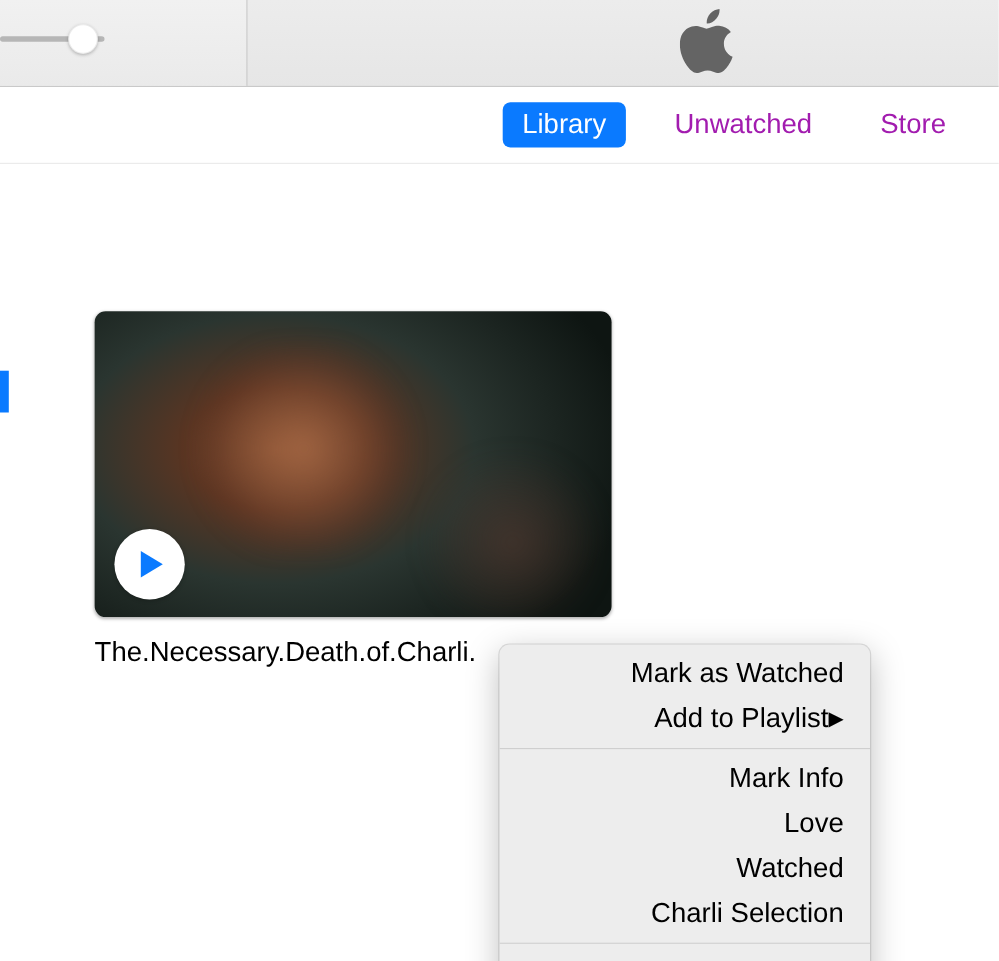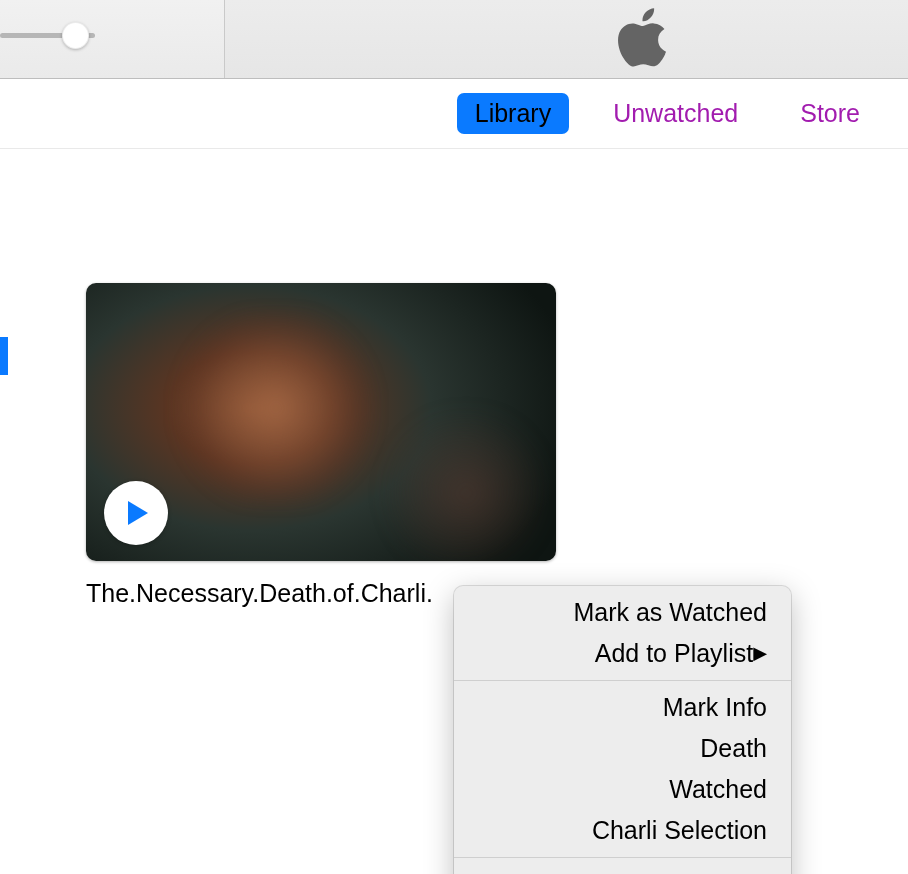--- a/index.html
+++ b/index.html
@@ -74,21 +74,21 @@
     }
     .tab {
       font-size: 25px;
       color: #a21caf;
       padding: 6px 18px;
       border-radius: 7px;
       cursor: default;
     }
     .tab.active {
       background: #0a7aff;
-      color: #000000;
+      color: #ffffff;
     }
     .content {
       position: relative;
       padding-left: 8px;
       border-top: 1px solid #e9e9e9;
       height: 851px;
     }
     .selection-bar {
       position: absolute;
       left: 0;
@@ -227,21 +227,21 @@
     </div>
     <div class="menu-item">
       <span>Add to Playlist</span>
       <span class="submenu-arrow">▶</span>
     </div>
     <div class="menu-sep"></div>
     <div class="menu-item">
       <span>Mark Info</span>
     </div>
     <div class="menu-item">
-      <span>Death</span>
+      <span>Love</span>
     </div>
     <div class="menu-item">
       <span>Watched</span>
     </div>
     <div class="menu-item">
       <span>Charli Selection</span>
     </div>
     <div class="menu-sep"></div>
     <div class="menu-item">
       <span>Copy</span>

